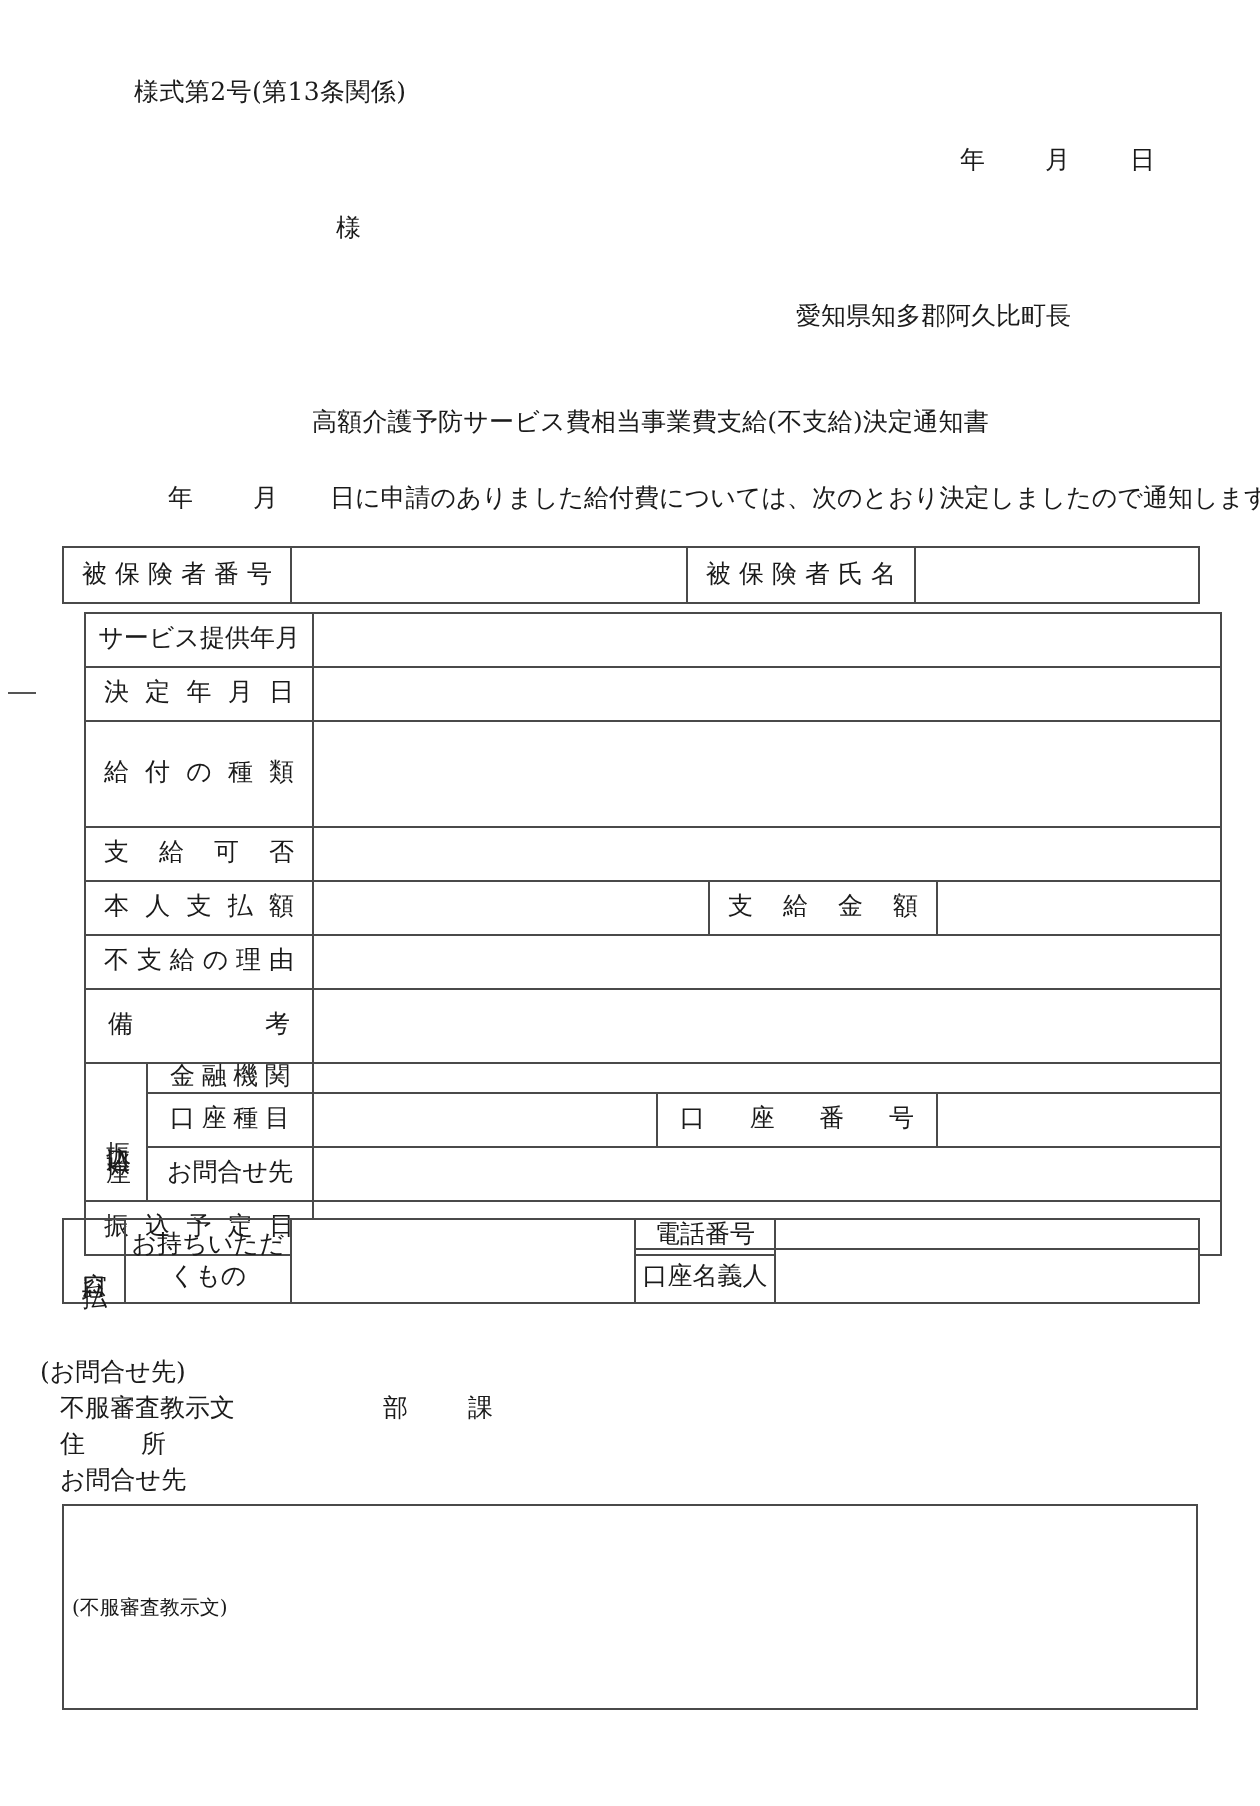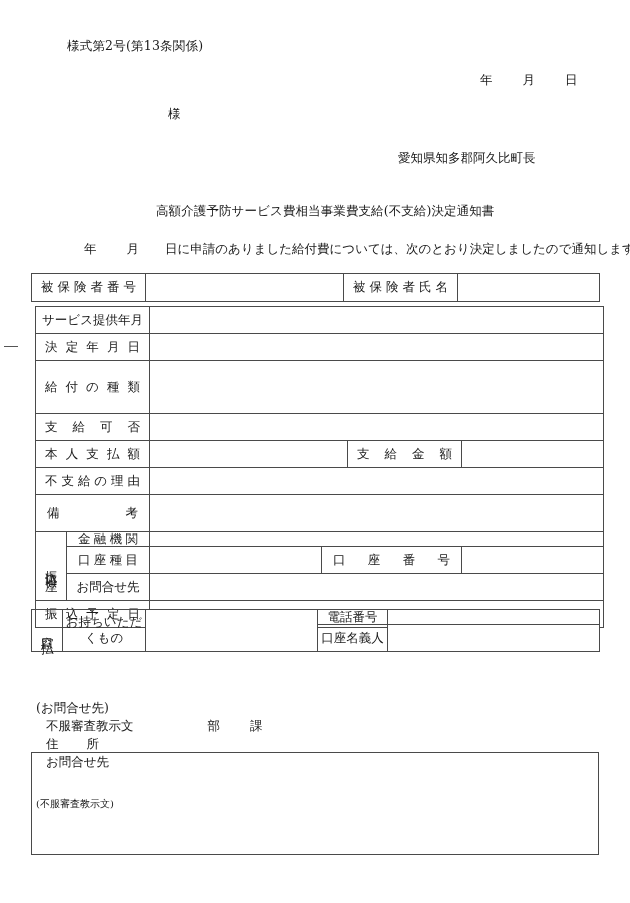--- a/index.html
+++ b/index.html
@@ -124,26 +124,25 @@
   }
   .two-line {
     text-align: center;
     line-height: 1.25;
     white-space: nowrap;
   }
   .val { background: #ffffff; }
 
   
   .contact {
-    left: 36px;
+    left: 20px;
     top: 677px;
     font-size: 12.5px;
     line-height: 1.45;
     white-space: nowrap;
-    margin-top: 22px;
   }
   .contact .row2 { padding-left: 10px; }
   .contact .gap1 { display: inline-block; width: 74px; }
   .contact .gap2 { display: inline-block; width: 30px; }
   .contact .gap3 { display: inline-block; width: 28px; }
 
   
   .appeal-box {
     left: 31px;
     top: 752px;
@@ -212,21 +211,21 @@
               <span>者</span>
               <span>氏</span>
               <span>名</span>
           </div>
         </td>
         <td class="val"></td>
       </tr>
     </tbody>
   </table>
 
-  <table class="tbl" style="left:35px; top:306px; width:568px;">
+  <table class="tbl" style="left:42px; top:306px; width:568px;font-family:Liberation Mono, monospace;">
     <colgroup>
       <col style="width:31px">
         <col style="width:83px">
         <col style="width:172px">
         <col style="width:26px">
         <col style="width:114px">
         <col style="width:142px">
     </colgroup>
     <tbody>
 

